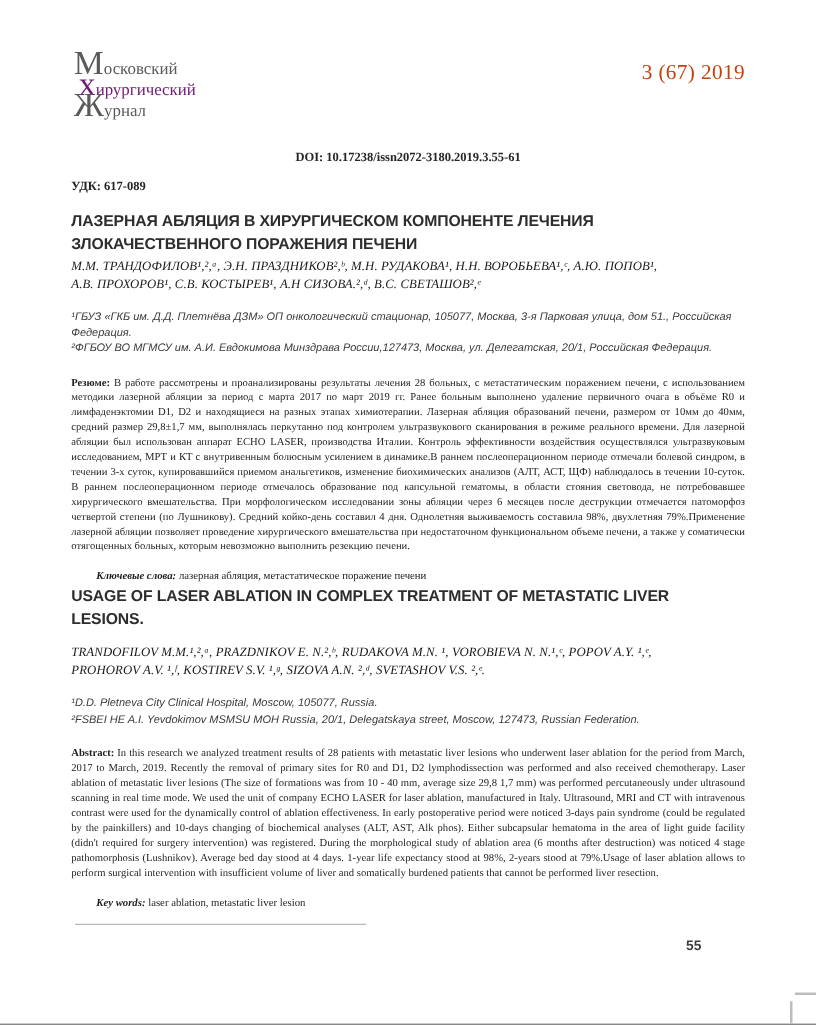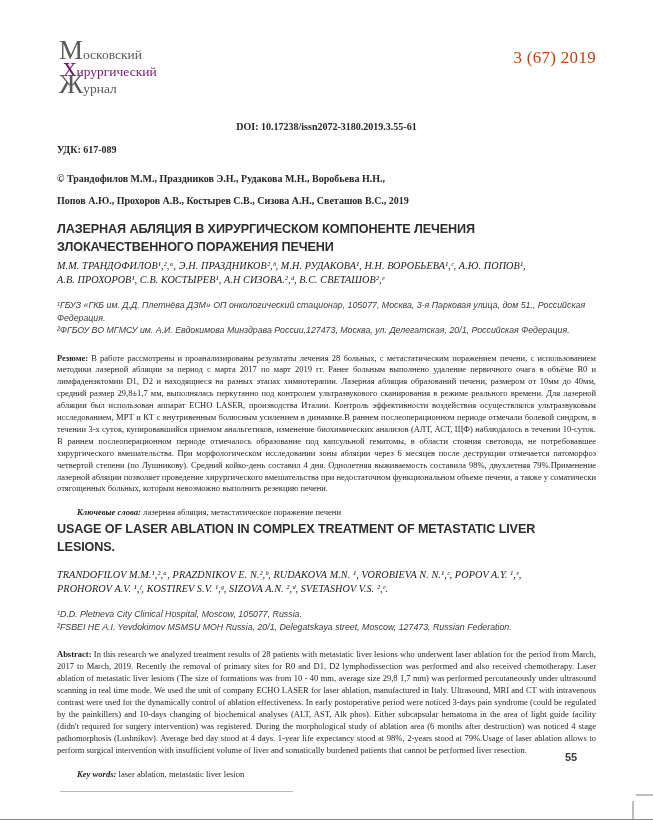--- a/index.html
+++ b/index.html
@@ -54,21 +54,21 @@
   .abstract b { font-weight:bold; }
 
   .keywords { margin-top:12px; font-size:8.6px; color:#1e1e1e;margin-left:20px; }
   .kw-label { font-weight:bold; font-style:italic; }
 
   
   .footnotes { margin-top:12px; width:300px; }
   .fn-rule { width:233px; border-top:1px solid #b9b9b9; margin-left:3px; margin-bottom:4px; }
 
   
-  .pagenum { position:absolute; left:556px; top:751px; width:30px; text-align:center;
+  .pagenum { position:absolute; left:540px; top:751px; width:30px; text-align:center;
              font-family:"Liberation Sans","DejaVu Sans",sans-serif;
              font-weight:bold; font-size:11px; color:#3d3d3d; }
   .crop-h { position:absolute; left:636px; top:794px; width:17px; height:2px; background:#bdbdbd; }
   .crop-v { position:absolute; left:632px; top:801px; width:2px; height:19px; background:#bdbdbd; }
 </style>
 </head>
 <body>
 
 <div class="page">
   <div class="content">
@@ -77,22 +77,20 @@
       <div class="logo">
         <div class="logo-line l1"><span class="logo-big">М</span><span class="logo-rest">осковский</span></div>
         <div class="logo-line l2"><span class="logo-big">х</span><span class="logo-rest">ирургический</span></div>
         <div class="logo-line l3"><span class="logo-big">Ж</span><span class="logo-rest">урнал</span></div>
       </div>
       <div class="issue">3 (67) 2019</div>
     </div>
 
     <p class="meta meta-doi">DOI: 10.17238/issn2072-3180.2019.3.55-61</p>
     <p class="meta">УДК: 617-089</p>
-    <p class="copyright">© Трандофилов М.М., Праздников Э.Н., Рудакова М.Н., Воробьева Н.Н.,
-Попов А.Ю., Прохоров А.В., Костырев С.В., Сизова А.Н., Светашов В.С., 2019</p>
 
     <h1 class="title-ru">ЛАЗЕРНАЯ АБЛЯЦИЯ В ХИРУРГИЧЕСКОМ КОМПОНЕНТЕ ЛЕЧЕНИЯ ЗЛОКАЧЕСТВЕННОГО ПОРАЖЕНИЯ ПЕЧЕНИ</h1>
 
     <p class="authors">М.М. ТРАНДОФИЛОВ¹,²,ᵃ, Э.Н. ПРАЗДНИКОВ²,ᵇ, М.Н. РУДАКОВА¹, Н.Н. ВОРОБЬЕВА¹,ᶜ, А.Ю. ПОПОВ¹,
 А.В. ПРОХОРОВ¹, С.В. КОСТЫРЕВ¹, А.Н СИЗОВА.²,ᵈ, В.С. СВЕТАШОВ²,ᵉ</p>
 
     <p class="affil">¹ГБУЗ «ГКБ им. Д.Д. Плетнёва ДЗМ» ОП онкологический стационар, 105077, Москва, 3-я Парковая улица, дом 51., Российская Федерация.</p>
     <p class="affil">²ФГБОУ ВО МГМСУ им. А.И. Евдокимова Минздрава России,127473, Москва, ул. Делегатская, 20/1, Российская Федерация.</p>
 
     <p class="abstract"><b>Резюме:</b> <span>В работе рассмотрены и проанализированы результаты лечения 28 больных, с метастатическим поражением печени, с использованием методики лазерной абляции за период с марта 2017 по март 2019 гг. Ранее больным выполнено удаление первичного очага в объёме R0 и лимфаденэктомии D1, D2 и находящиеся на разных этапах химиотерапии. Лазерная абляция образований печени, размером от 10мм до 40мм, средний размер 29,8±1,7 мм, выполнялась перкутанно под контролем ультразвукового сканирования в режиме реального времени. Для лазерной абляции был использован аппарат ECHO LASER, производства Италии. Контроль эффективности воздействия осуществлялся ультразвуковым исследованием, МРТ и КТ с внутривенным болюсным усилением в динамике.В раннем послеоперационном периоде отмечали болевой синдром, в течении 3-х суток, купировавшийся приемом анальгетиков, изменение биохимических анализов (АЛТ, АСТ, ЩФ) наблюдалось в течении 10-суток. В раннем послеоперационном периоде отмечалось образование под капсульной гематомы, в области стояния световода, не потребовавшее хирургического вмешательства. При морфологическом исследовании зоны абляции через 6 месяцев после деструкции отмечается патоморфоз четвертой степени (по Лушникову). Средний койко-день составил 4 дня. Однолетняя выживаемость составила 98%, двухлетняя 79%.Применение лазерной абляции позволяет проведение хирургического вмешательства при недостаточном функциональном объеме печени, а также у соматически отягощенных больных, которым невозможно выполнить резекцию печени.</span></p>

